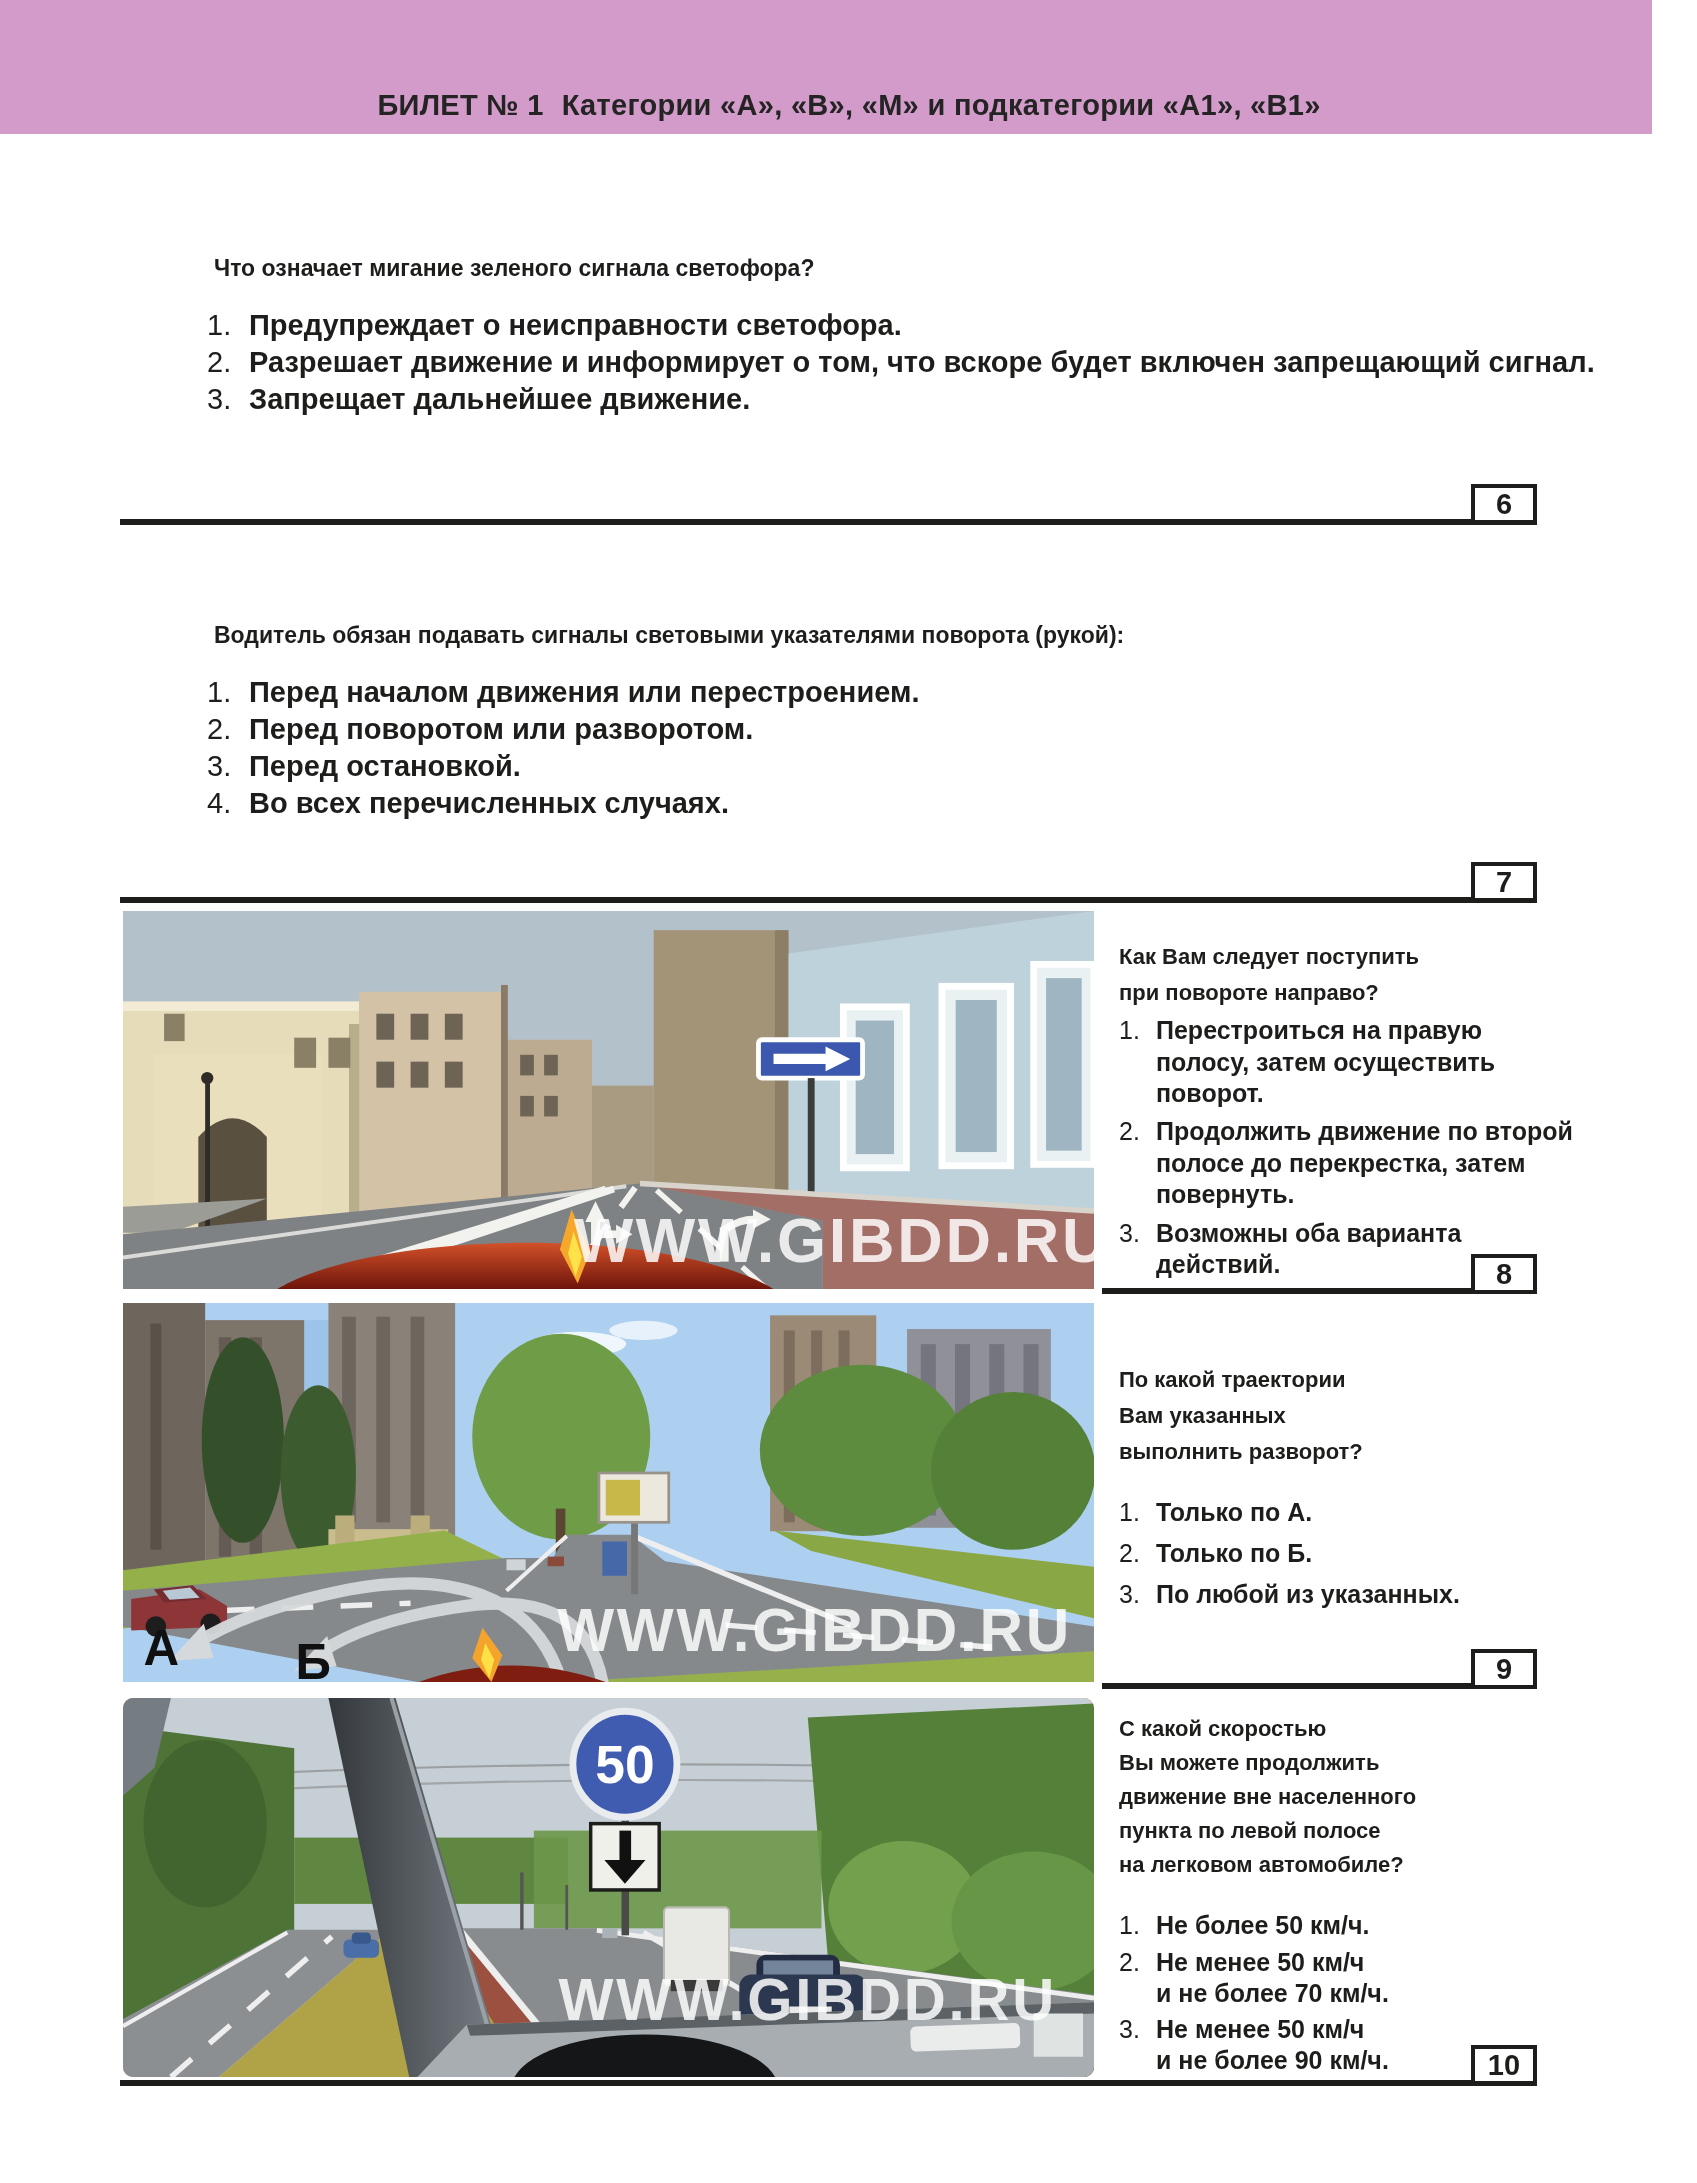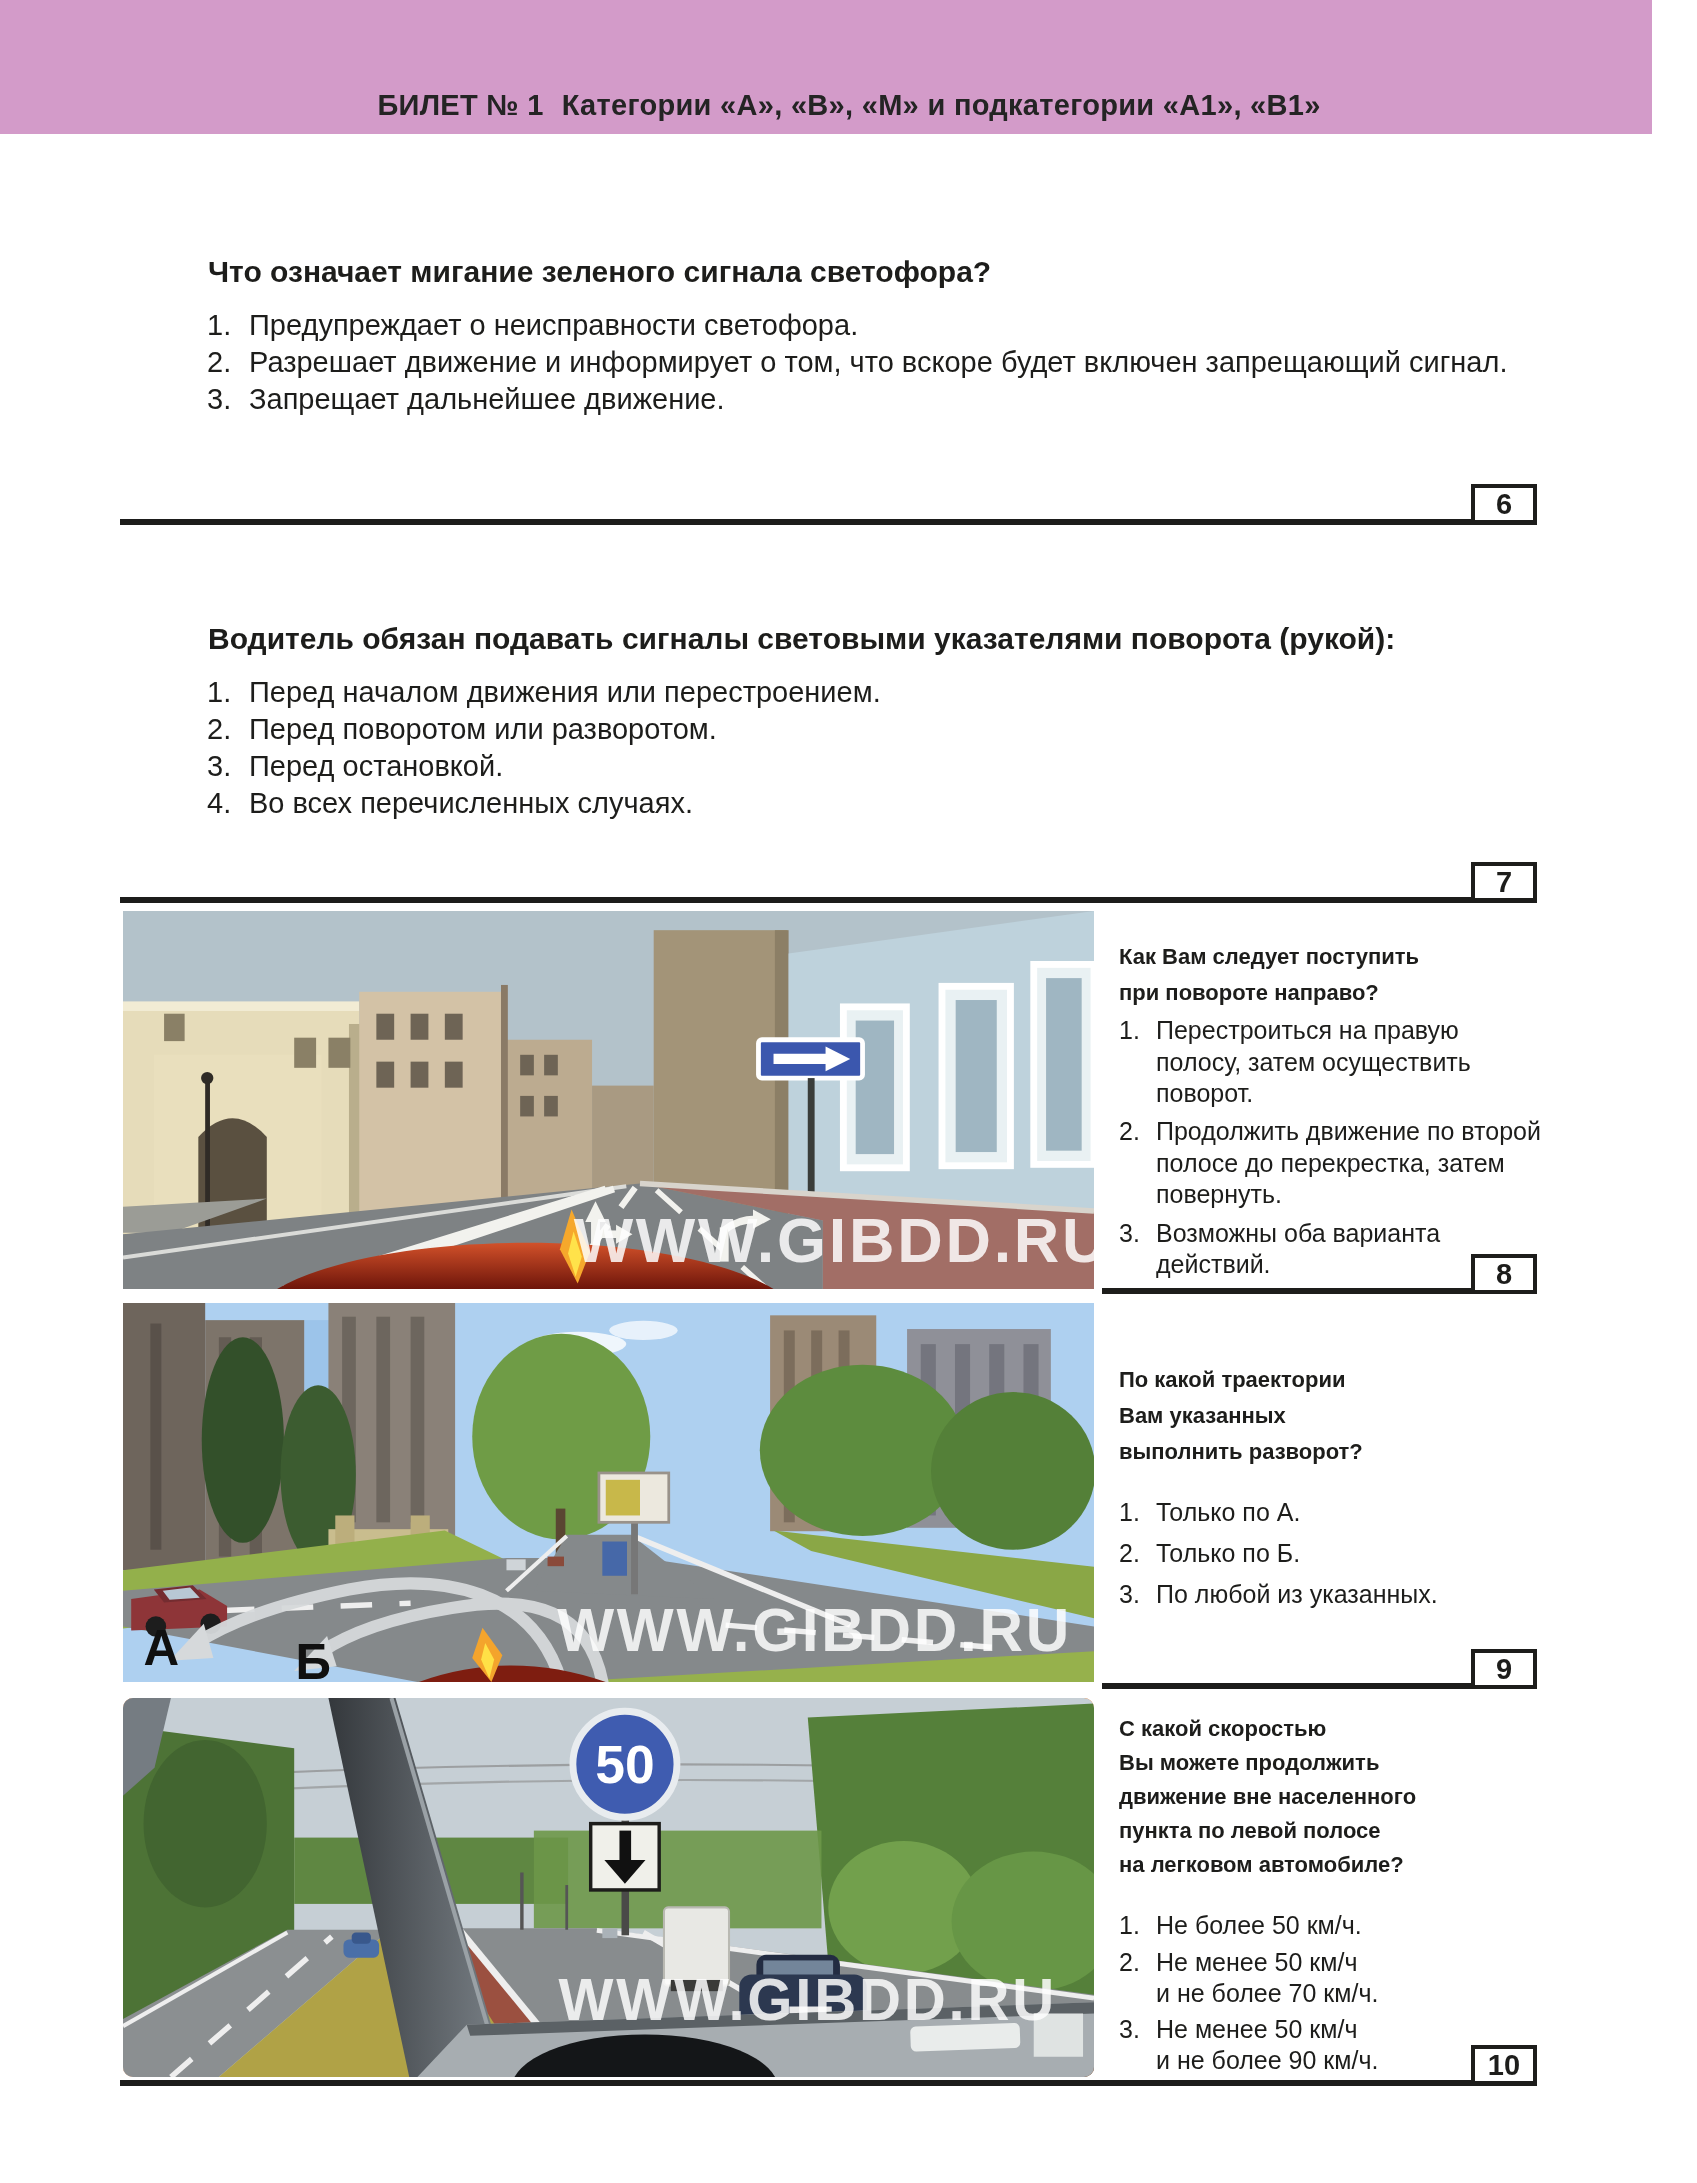--- a/index.html
+++ b/index.html
@@ -18,25 +18,25 @@
   .hdr .gap{display:inline-block;width:18px;}
   
   .rule{position:absolute;height:5.5px;background:#1d1d1b;}
   .numbox{
     position:absolute;left:1471px;width:66px;height:40px;background:#fff;
     border:4.8px solid #1d1d1b;box-sizing:border-box;
     display:flex;align-items:center;justify-content:center;
     font-weight:bold;font-size:29px;z-index:5;
   }
   
-  .qtitle{position:absolute;left:208px;font-weight:bold;font-size:30px;white-space:pre;text-align:right;}
+  .qtitle{position:absolute;left:214px;font-weight:bold;font-size:23px;white-space:pre;text-align:right;}
   .answers{position:absolute;left:207px;}
   .ans{display:flex;font-size:29px;line-height:37px;}
   .ans .n{width:42px;flex:0 0 42px;}
-  .ans .t{white-space:pre-line;}
+  .ans .t{white-space:pre-line;font-weight:bold;}
   
   .rc-title{position:absolute;left:1119px;font-weight:bold;font-size:22px;line-height:36px;white-space:pre;}
   .rc-answers{position:absolute;left:1119px;}
   .rc .ans{font-size:25px;line-height:31.5px;}
   .rc .ans .n{width:37px;flex:0 0 37px;}
   .rc .ans .t{white-space:pre;}
   
   .photo{position:absolute;left:123px;width:971px;overflow:hidden;background:#f97316;}
   .photo svg{display:block;width:100%;height:100%;}
   .wm{font-family:"Liberation Sans",sans-serif;font-weight:bold;fill:#ffffff;opacity:.84;letter-spacing:4px;}

